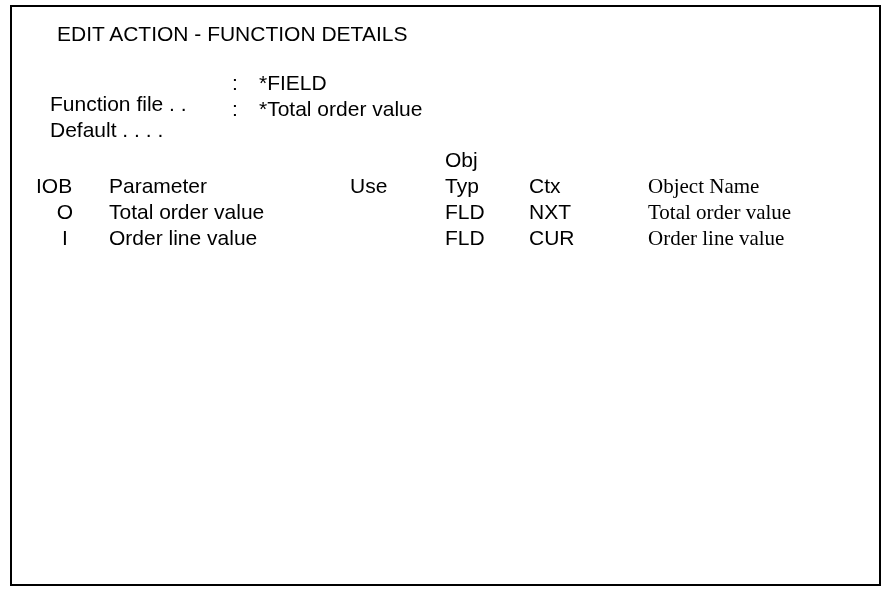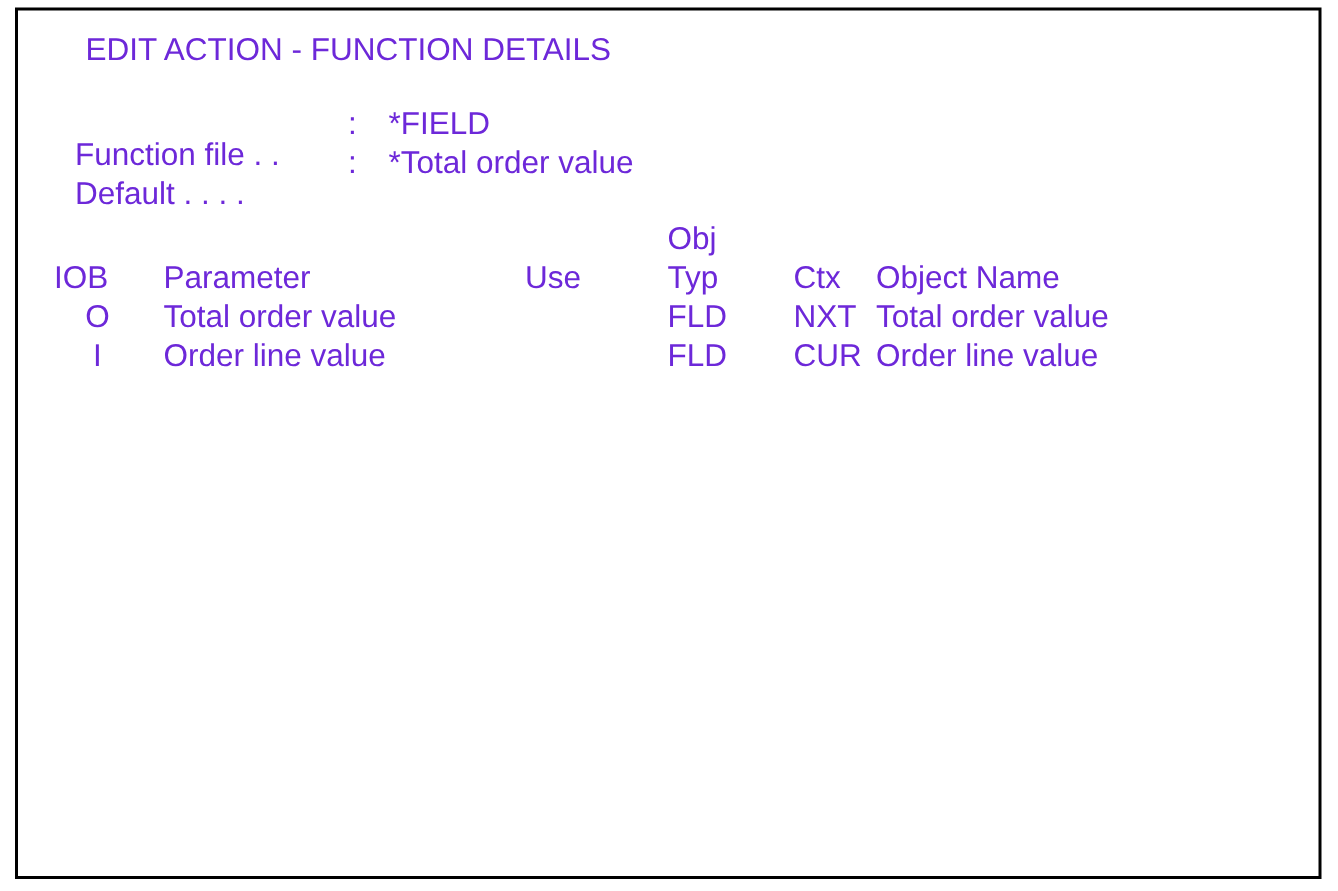--- a/index.html
+++ b/index.html
@@ -6,21 +6,21 @@
     margin: 0;
     padding: 0;
     background: #ffffff;
   }
   .canvas {
     position: relative;
     width: 892px;
     height: 594px;
     background: #ffffff;
     font-family: "Liberation Sans", "DejaVu Sans", sans-serif;
-    color: #6d28d9;
+    color: #000000;
     overflow: hidden;
   }
   .screen {
     position: absolute;
     left: 10px;
     top: 5px;
     width: 867px;
     height: 577px;
     border: 2px solid #000000;
     background: #ffffff;
@@ -37,21 +37,21 @@
   .line span {
     position: absolute;
     top: 0;
     white-space: pre;
   }
   .cell-iob   { left: 36px; width: 34px; text-align: center; }
   .col-param  { left: 97px; }
   .col-use    { left: 338px; }
   .col-typ    { left: 433px; }
   .col-ctx    { left: 517px; }
-  .col-objnm  { left: 572px; }
+  .col-objnm  { left: 636px; font-family: Liberation Serif, serif; }
   .lbl        { left: 38px; margin-top: 21px; }
   .sep        { left: 220px; }
   .val        { left: 247px; }
   .title-line { top: 14px; }
   .fkey {
     transform: scaleX(0.9);
     transform-origin: 0 50%;
     cursor: default;
   }
 </style>

